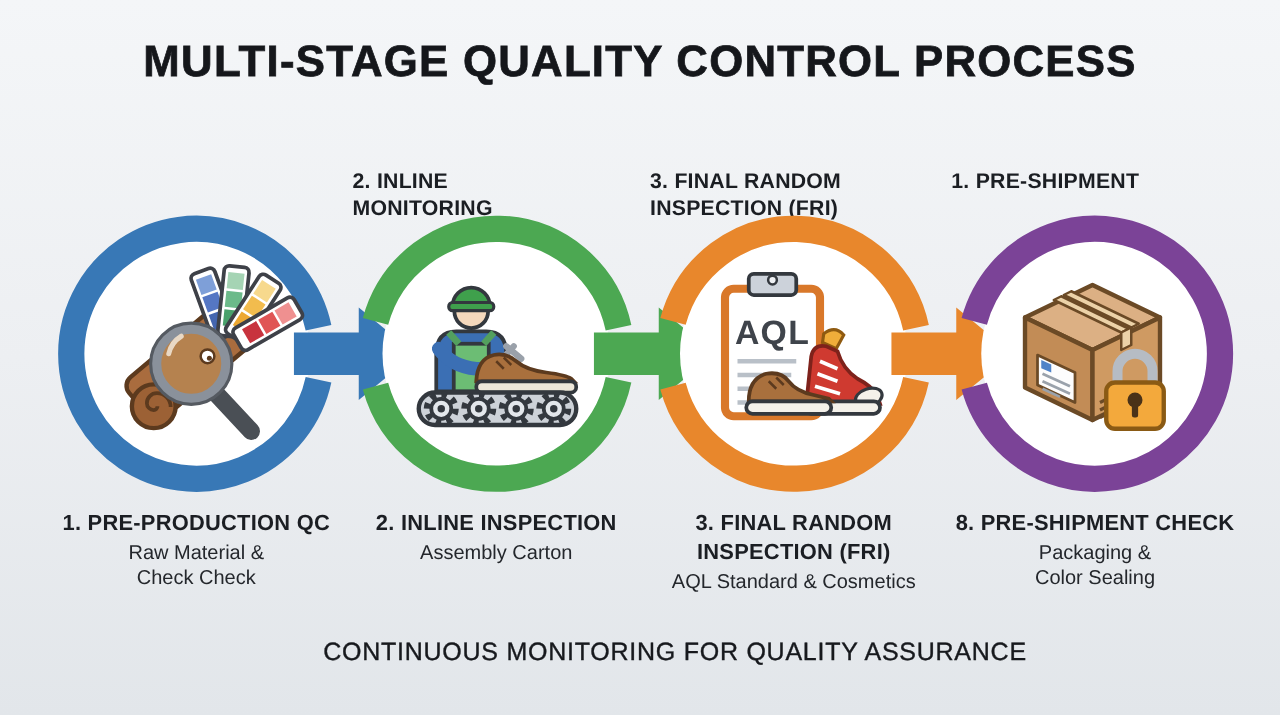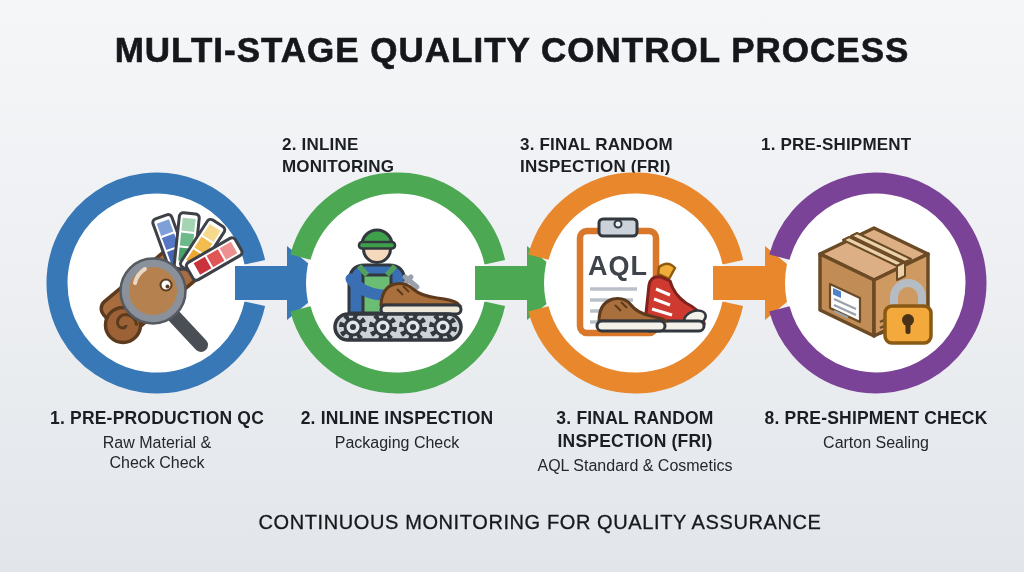--- a/index.html
+++ b/index.html
@@ -234,32 +234,33 @@
   <div class="caption" style="left:32px">
     <div class="cap-title">1. PRE-PRODUCTION QC</div>
     <div class="cap-sub">
       <div>Raw Material &amp;</div>
       <div>Check Check</div>
     </div>
   </div>
   <div class="caption" style="left:272px">
     <div class="cap-title">2. INLINE INSPECTION</div>
     <div class="cap-sub">
-      <div>Packaging Check</div>
+      <div>Assembly Carton</div>
     </div>
   </div>
   <div class="caption" style="left:510px">
     <div class="cap-title">3. FINAL RANDOM</div>
     <div class="cap-title">INSPECTION (FRI)</div>
     <div class="cap-sub">
       <div>AQL Standard &amp; Cosmetics</div>
     </div>
   </div>
   <div class="caption" style="left:751px">
     <div class="cap-title">8. PRE-SHIPMENT CHECK</div>
     <div class="cap-sub">
-      <div>Carton Sealing</div>
+      <div>Packaging &amp;</div>
+      <div>Color Sealing</div>
     </div>
   </div>
 
   <div class="footer">CONTINUOUS MONITORING FOR QUALITY ASSURANCE</div>
 
 </div>
 
 </body></html>

